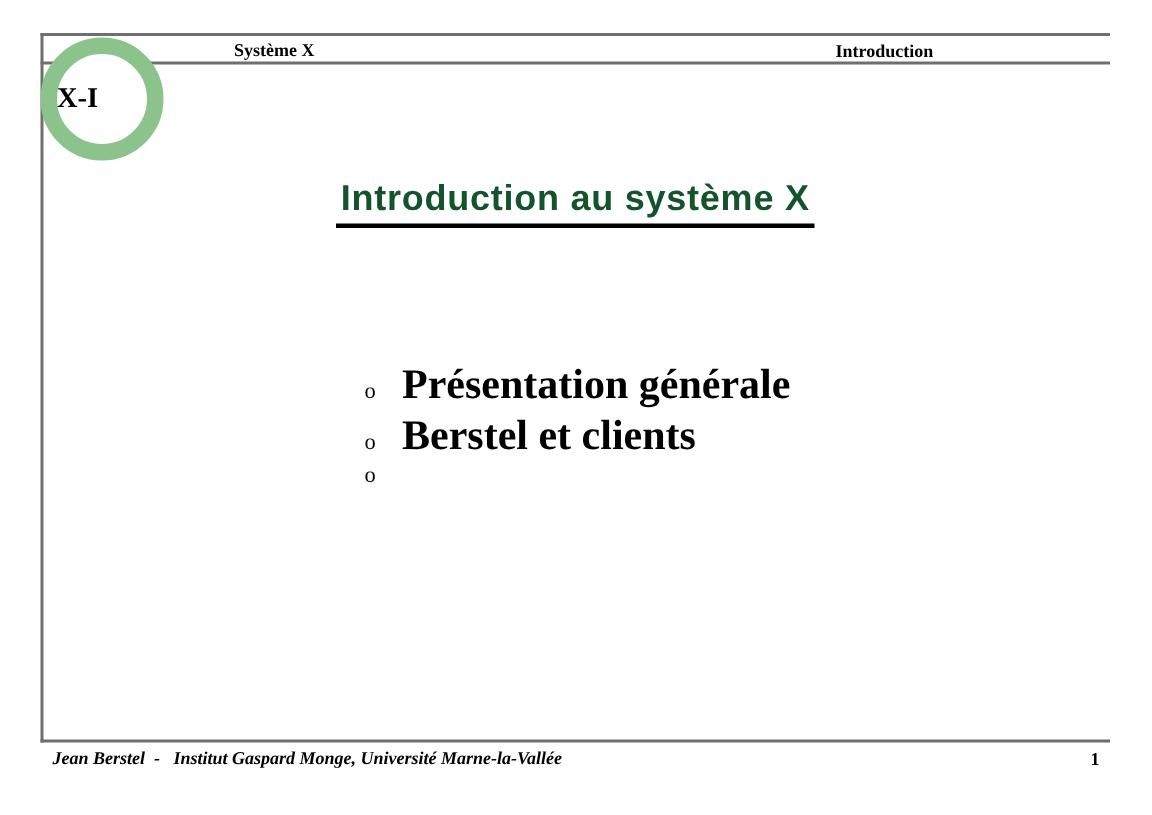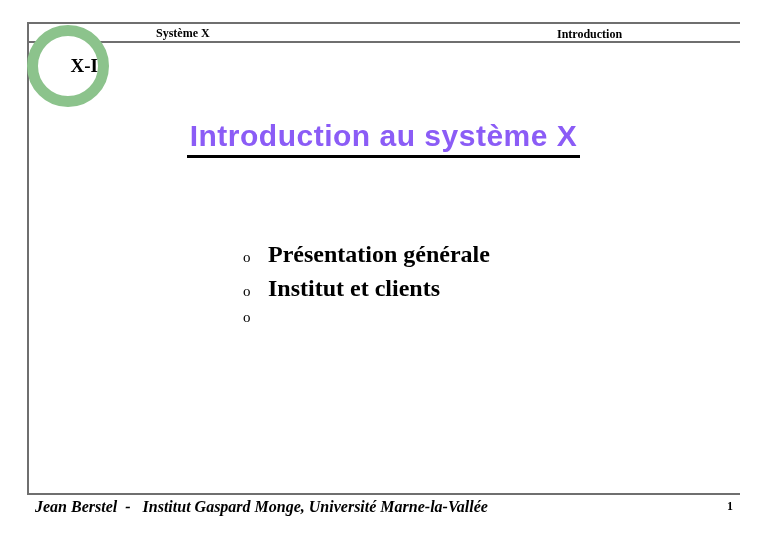--- a/index.html
+++ b/index.html
@@ -33,21 +33,21 @@
     top: 25px;
     width: 82px;
     height: 82px;
     box-sizing: border-box;
     border: 11px solid #8cc38c;
     border-radius: 50%;
     background: #ffffff;
     z-index: 3;
     display: flex;
     align-items: center;
-    justify-content: flex-end;
+    justify-content: flex-start;
     font-family: "Liberation Serif", serif;
     font-weight: bold;
     font-size: 19px;
     color: #000000;
   }
 
   .header-label {
     position: absolute;
     font-family: "Liberation Serif", serif;
     font-weight: bold;
@@ -62,22 +62,22 @@
     position: absolute;
     left: 27px;
     top: 119px;
     width: 713px;
     text-align: center;
   }
   .title-text {
     display: inline-block;
     font-family: "Liberation Sans", sans-serif;
     font-weight: bold;
-    font-size: 30px;
-    color: #8b5cf6;
+    font-size: 24px;
+    color: #14532d;
     border-bottom: 3px solid #000000;
     padding: 0 3px 2px 3px;
     letter-spacing: 0.5px;
   }
 
   .bullets {
     position: absolute;
     left: 243px;
     top: 241px;
   }
@@ -89,33 +89,33 @@
   .bullet-marker {
     font-family: "Liberation Serif", serif;
     font-size: 15px;
     font-weight: normal;
     width: 25px;
     color: #000000;
   }
   .bullet-label {
     font-family: "Liberation Serif", serif;
     font-weight: bold;
-    font-size: 24px;
+    font-size: 28px;
     color: #000000;
     white-space: nowrap;
   }
 
   .footer-text {
     position: absolute;
     left: 35px;
     top: 498px;
     font-family: "Liberation Serif", serif;
     font-style: italic;
     font-weight: bold;
-    font-size: 16px;
+    font-size: 12px;
     color: #000000;
     white-space: pre;
   }
   .page-number {
     position: absolute;
     left: 722px;
     top: 499px;
     width: 16px;
     text-align: center;
     font-family: "Liberation Serif", serif;
@@ -145,21 +145,21 @@
     <span class="title-text">Introduction au système X</span>
   </div>
 
   <div class="bullets">
     <div class="bullet-row">
       <span class="bullet-marker">o</span>
       <span class="bullet-label">Présentation générale</span>
     </div>
     <div class="bullet-row">
       <span class="bullet-marker">o</span>
-      <span class="bullet-label">Institut et clients</span>
+      <span class="bullet-label">Berstel et clients</span>
     </div>
     <div class="bullet-row">
       <span class="bullet-marker">o</span>
     </div>
   </div>
 
   <div class="footer-text">Jean Berstel  -   Institut Gaspard Monge, Université Marne-la-Vallée</div>
   <div class="page-number">1</div>
 
 </div>

